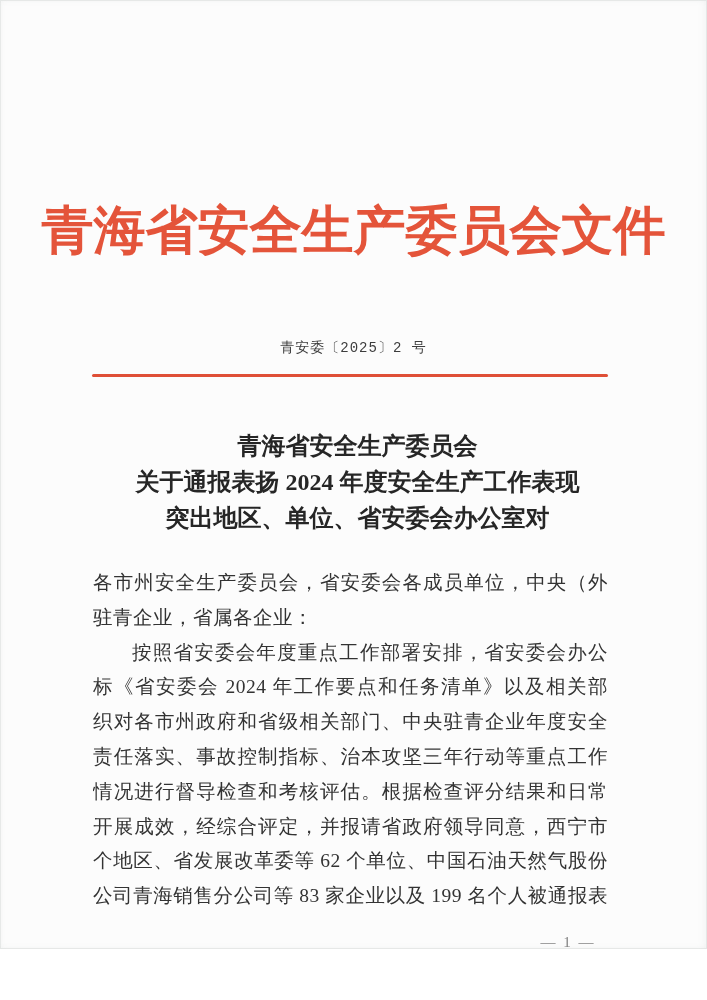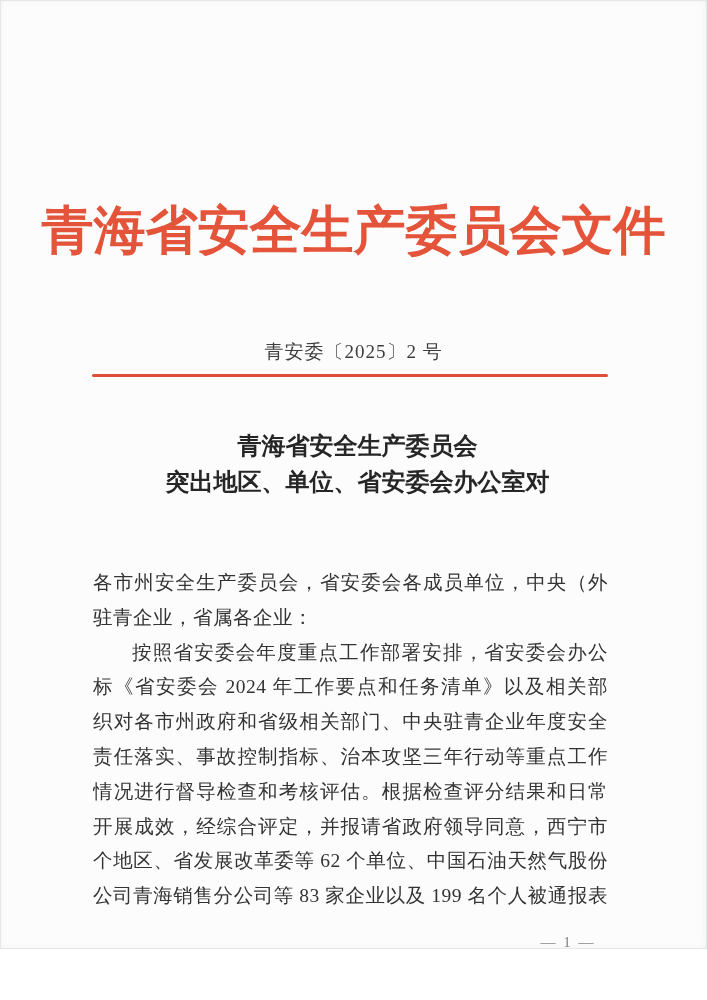--- a/index.html
+++ b/index.html
@@ -28,23 +28,24 @@
     letter-spacing: 0px;
     color: var(--header_red, #e4543a);
     white-space: nowrap;
   }
   .doc-number {
     position: absolute;
     top: 339px;
     left: 0;
     right: 0;
     text-align: center;
-    font-size: 19px;
+    font-size: 14px;
     color: #3d3d3d;
     letter-spacing: 1px;
+    font-family: Liberation Mono, monospace;
   }
   .red-divider {
     position: absolute;
     top: 374px;
     left: 92px;
     width: 516px;
     height: 3px;
     border-radius: 2px;
     background: var(--divider_red, #df4f37);
   }
@@ -101,20 +102,21 @@
 <div class="page">
 
   <div class="org-header">青海省安全生产委员会文件</div>
 
   <div class="doc-number">青安委〔2025〕2 号</div>
 
   <div class="red-divider"></div>
 
   <div class="notice-title">
     <div>青海省安全生产委员会</div>
+    <div>关于通报表扬 2024 年度安全生产工作表现</div>
     <div>突出地区、单位、省安委会办公室对</div>
   </div>
 
   <div class="body-block">
     <div class="body-line">各市州安全生产委员会，省安委会各成员单位，中央（外省）</div>
     <div class="body-line left">驻青企业，省属各企业：</div>
     <div class="body-line indent">按照省安委会年度重点工作部署安排，省安委会办公室对</div>
     <div class="body-line">标《省安委会 2024 年工作要点和任务清单》以及相关部署，组</div>
     <div class="body-line">织对各市州政府和省级相关部门、中央驻青企业年度安全生产</div>
     <div class="body-line">责任落实、事故控制指标、治本攻坚三年行动等重点工作完成</div>

